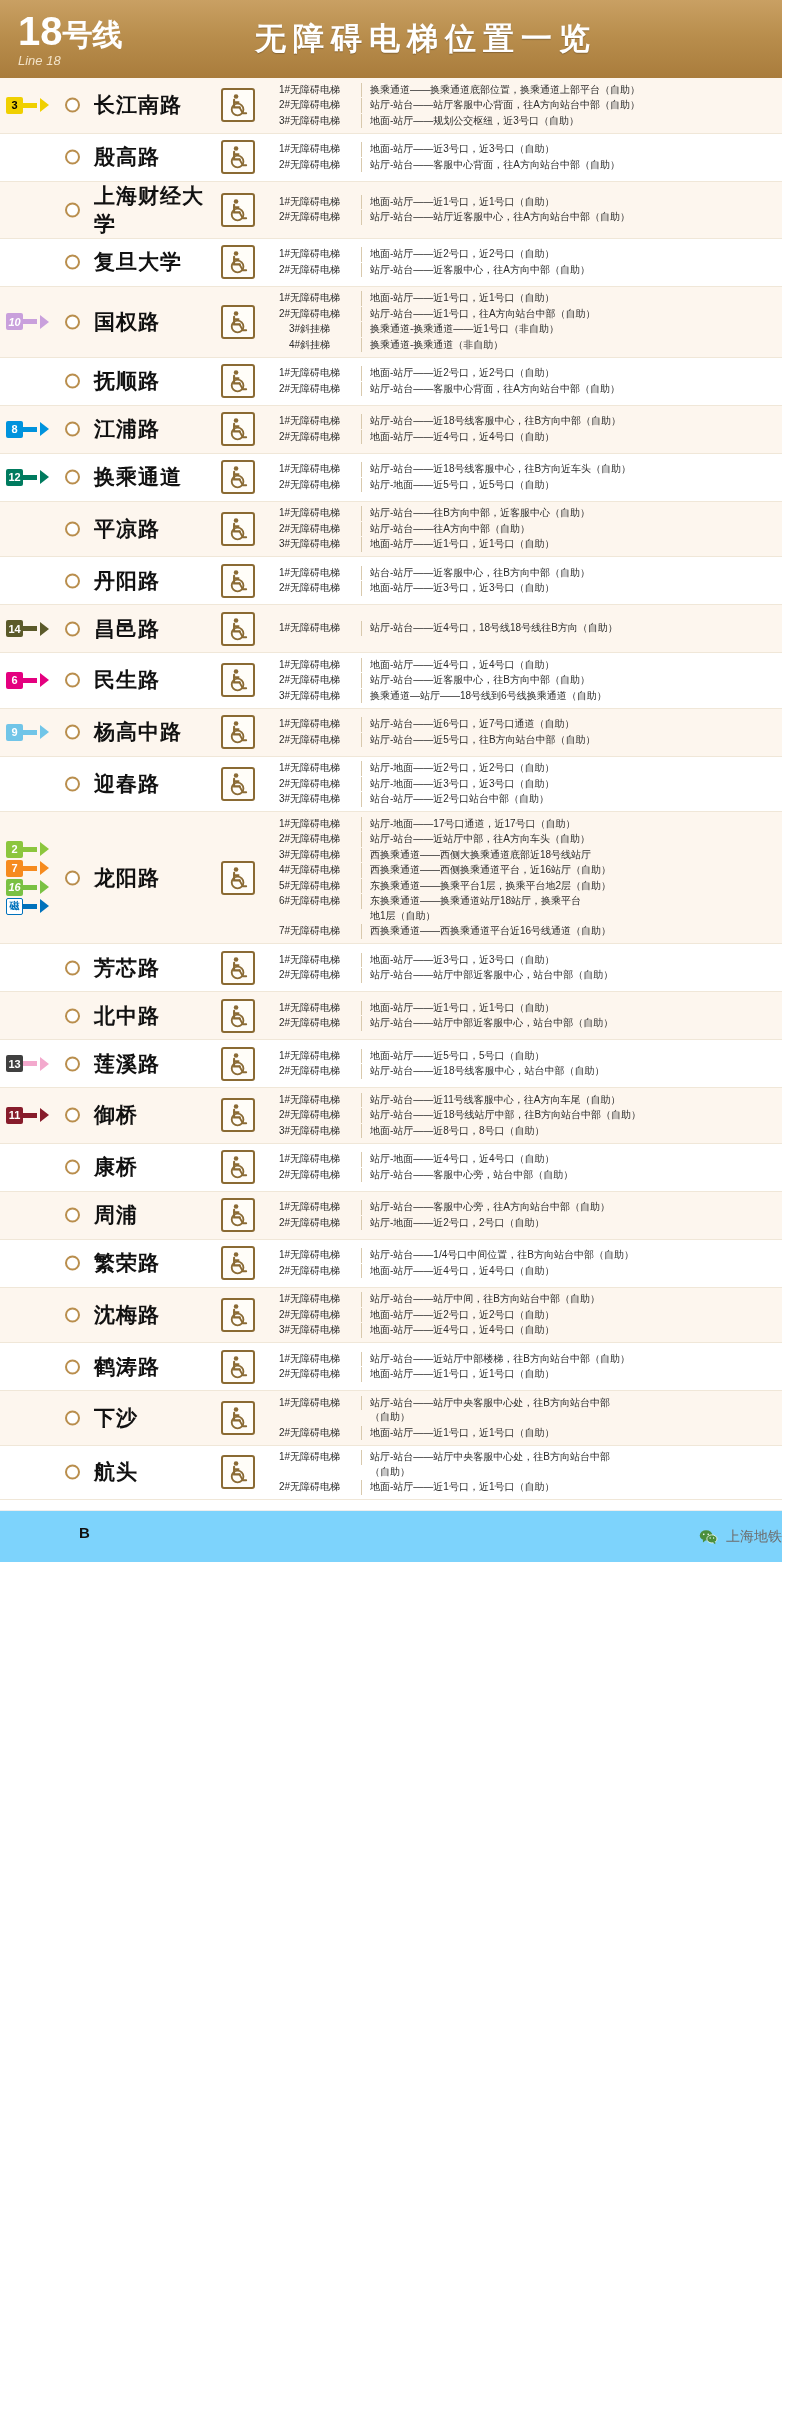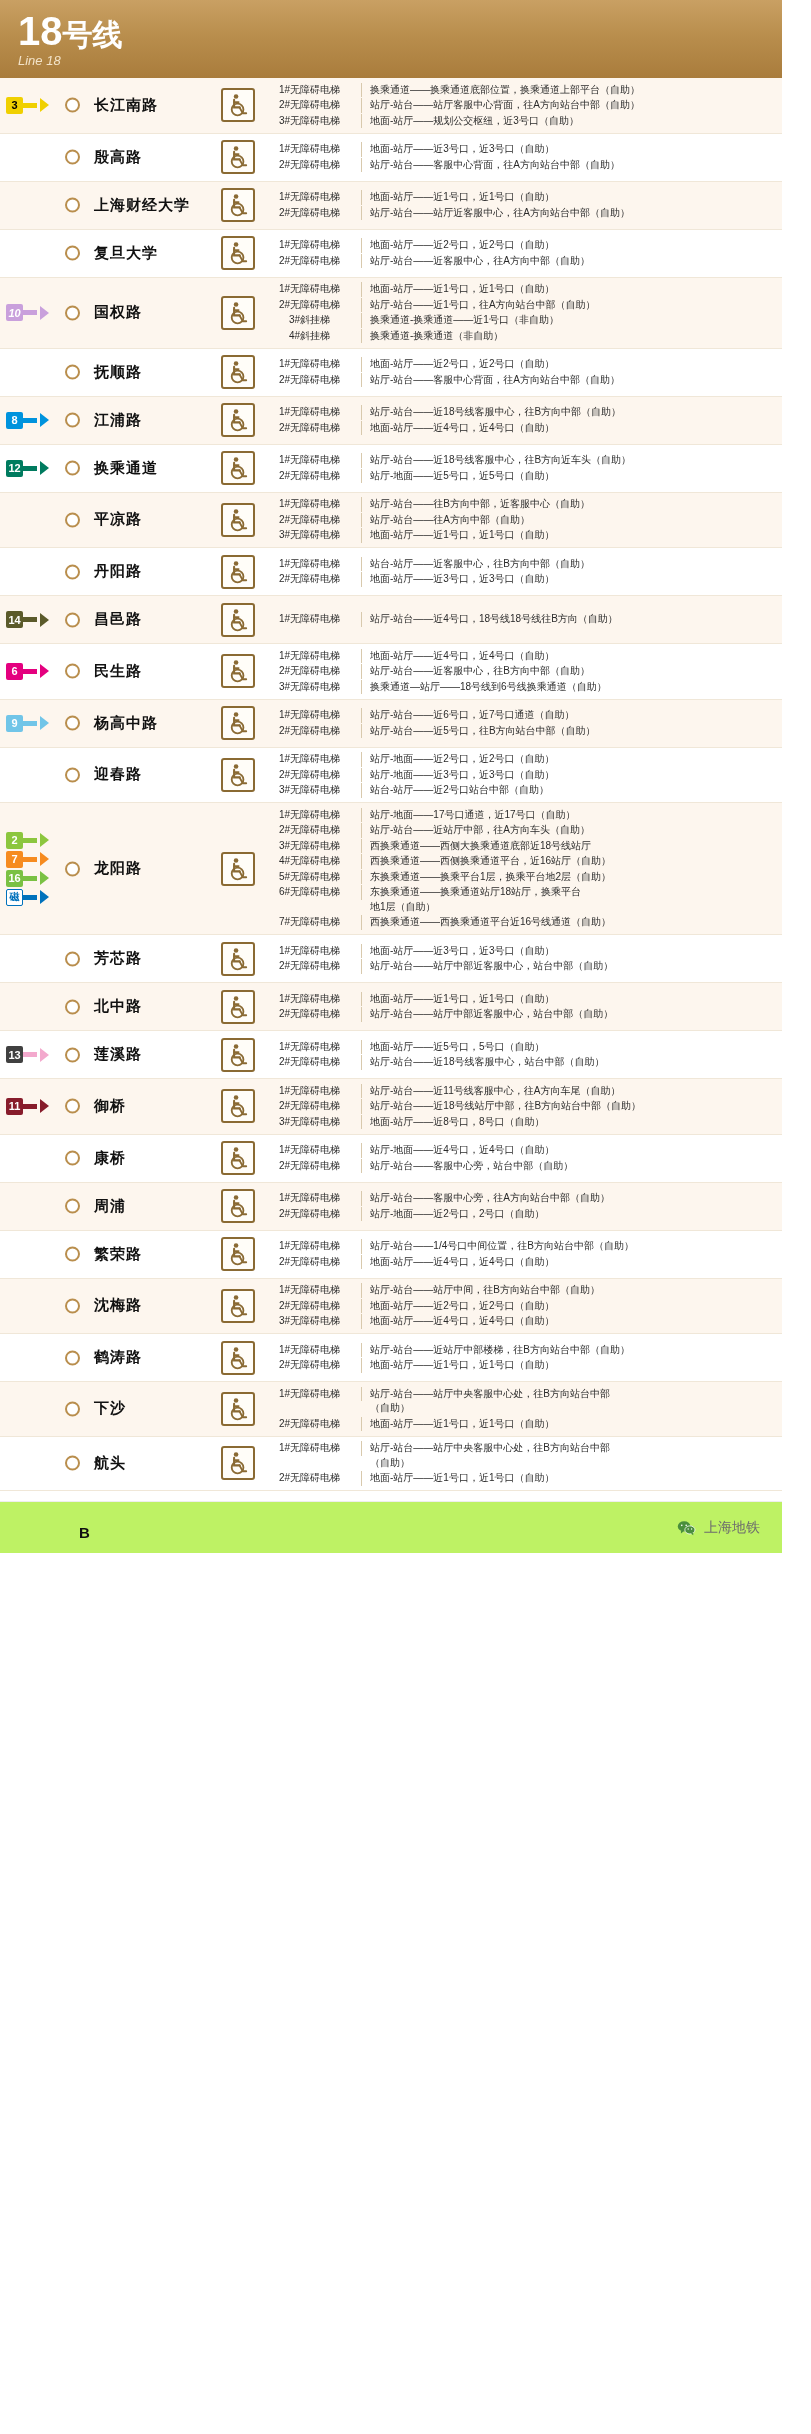--- a/index.html
+++ b/index.html
@@ -138,21 +138,21 @@
     width: 15px; height: 15px;
     border-radius: 50%;
     background: #ffffff;
     border: 2.5px solid #b98e4d;
   }
 
   
   .sname {
     width: 120px; flex: 0 0 120px;
     display: flex; align-items: center;
-    font-size: 15px;
+    font-size: 21px;
     font-weight: bold;
     color: #111;
     letter-spacing: 1px;
     padding-left: 2px;
   }
 
   
   .wc-col {
     width: 52px; flex: 0 0 52px;
     display: flex; align-items: center; justify-content: center;
@@ -192,26 +192,25 @@
   }
   .det-text {
     flex: 1 1 auto;
     padding-left: 8px;
     white-space: pre-line;
   }
 
   
   .footer {
     height: 52px;
-    background: #bef264;
+    background: #7dd3fc;
     border-top: 1px solid #eee;
     display: flex;
     align-items: center;
     justify-content: flex-end;
-    padding-right: 22px;
     gap: 8px;
   }
   .footer .wx-icon {
     width: 19px; height: 16px;
     color: #4a8f3c;
   }
   .footer .wx-text {
     font-size: 14px;
     color: #6d6d6d;
   }
@@ -221,20 +220,21 @@
 
 <div class="page">
 
   <div class="header">
     <div class="line-badge">
       <div class="lb-top">
         <span class="num">18</span><span>号线</span>
       </div>
       <div class="lb-sub">Line 18</div>
     </div>
+    <div class="header-title">无障碍电梯位置一览</div>
   </div>
 
   <div class="body-wrap">
     <div class="endcap" id="endA">A</div>
     <div class="trunk"></div>
     <div class="rows" id="rows">
         <div class="station-row tint">
           <div class="xfer">
             <div class="xfer-item">
               <div class="xfer-sq" style="background: rgb(240, 208, 0); color: rgb(0, 0, 0);">3</div>
@@ -712,21 +712,21 @@
               </div>
             </div>
             <div class="xfer-item">
               <div class="xfer-sq" style="background: rgb(246, 139, 31); color: rgb(255, 255, 255);">7</div>
               <div class="arrow-group">
                 <div class="xfer-stem" style="background: rgb(246, 139, 31);"></div>
                 <div class="xfer-arrow" style="border-left: 9px solid rgb(246, 139, 31);"></div>
               </div>
             </div>
             <div class="xfer-item">
-              <div class="xfer-sq" style="background: rgb(122, 193, 67); color: rgb(255, 255, 255);">16</div>
+              <div class="xfer-sq" style="background: rgb(122, 193, 67); color: rgb(255, 255, 255); font-style: italic;">16</div>
               <div class="arrow-group">
                 <div class="xfer-stem" style="background: rgb(122, 193, 67);"></div>
                 <div class="xfer-arrow" style="border-left: 9px solid rgb(122, 193, 67);"></div>
               </div>
             </div>
             <div class="xfer-item">
               <div class="xfer-sq square-metro" style="background: rgb(255, 255, 255); color: rgb(0, 114, 188); border: 1.5px solid rgb(0, 114, 188);">磁</div>
               <div class="arrow-group">
                 <div class="xfer-stem" style="background: rgb(0, 114, 188);"></div>
                 <div class="xfer-arrow" style="border-left: 9px solid rgb(0, 114, 188);"></div>

